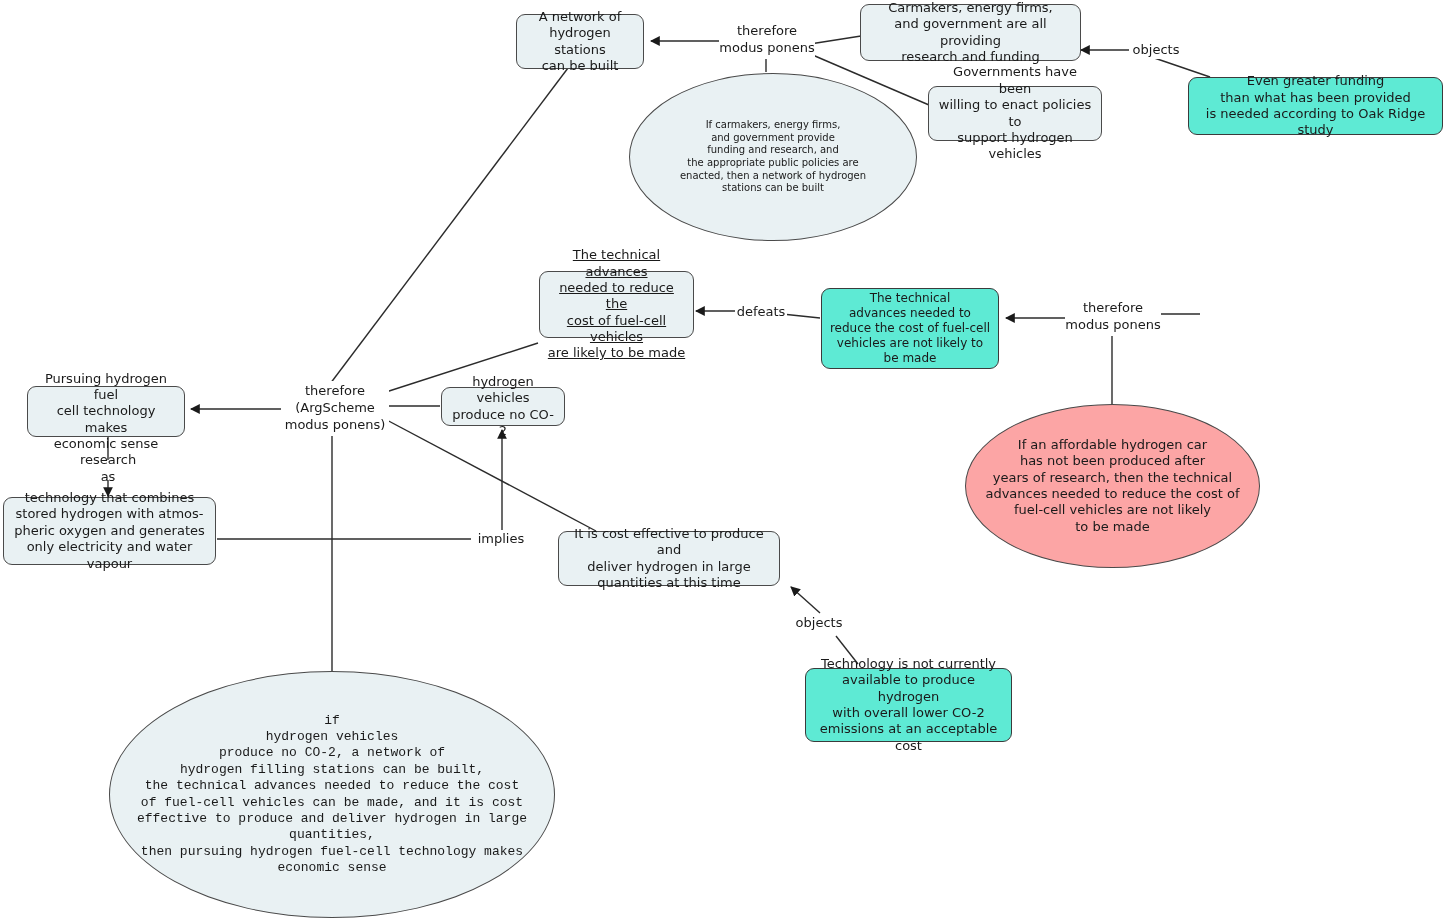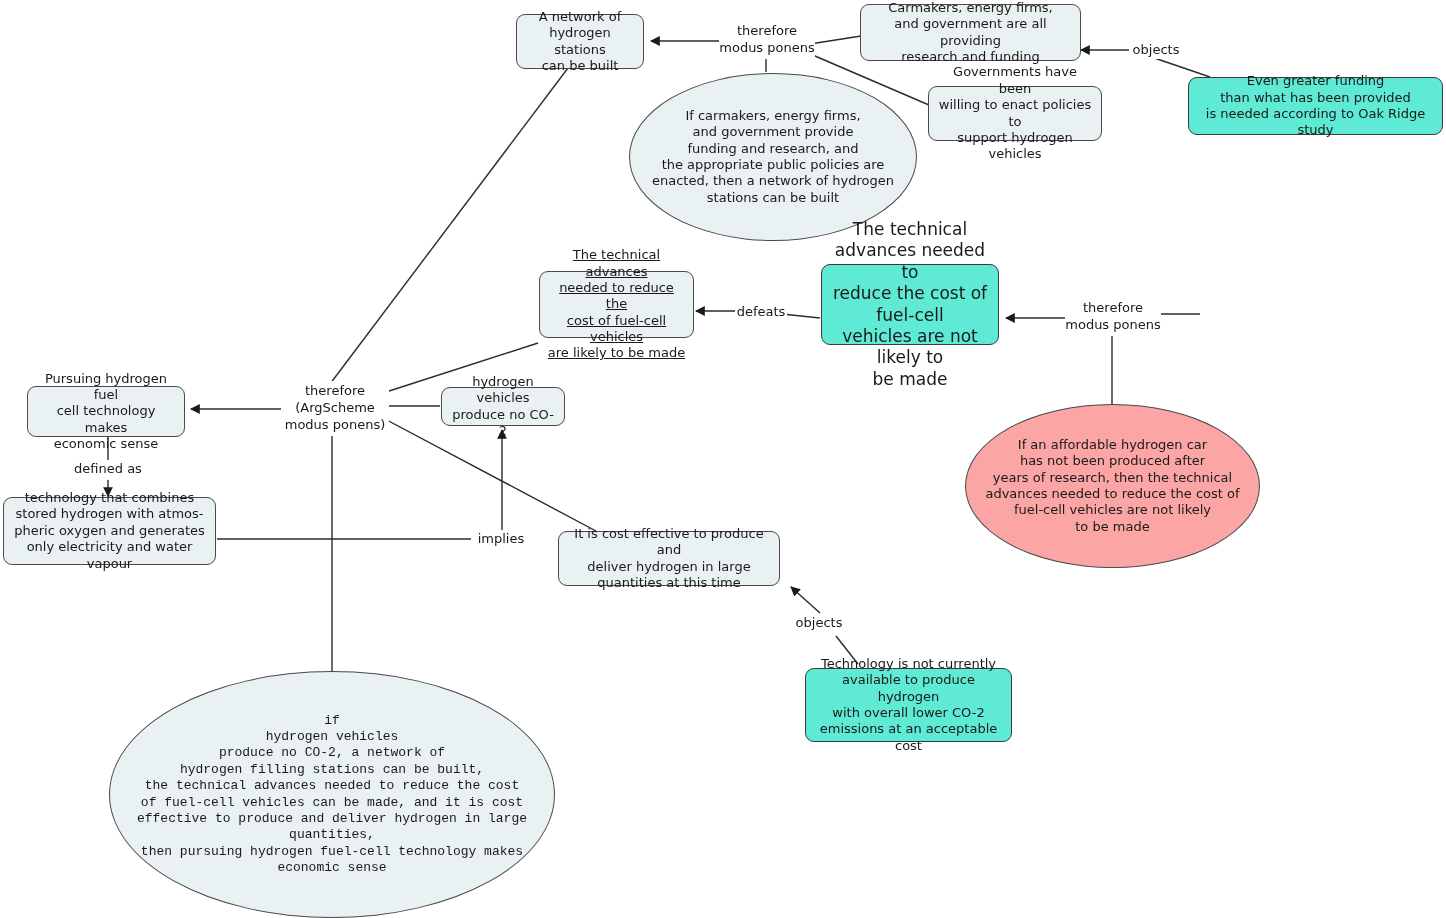--- a/index.html
+++ b/index.html
@@ -139,33 +139,33 @@
 research and funding</div>
 
   <div class="node box blue" style="left:928px; top:86px; width:174px; height:55px; font-size:13px;">Governments have been
 willing to enact policies to
 support hydrogen vehicles</div>
 
   <div class="node box orange" style="left:1188px; top:77px; width:255px; height:58px; font-size:13px;">Even greater funding
 than what has been provided
 is needed according to Oak Ridge study</div>
 
-  <div class="node ellipse blue" style="left:629px; top:73px; width:288px; height:168px; font-size:13px;">If carmakers, energy firms,
+  <div class="node ellipse blue" style="left:629px; top:73px; width:288px; height:168px; font-size:10px;">If carmakers, energy firms,
 and government provide
 funding and research, and
 the appropriate public policies are
 enacted, then a network of hydrogen
 stations can be built</div>
 
   <div class="node box blue" style="left:539px; top:271px; width:155px; height:67px; font-size:13px;text-decoration:underline;">The technical advances
 needed to reduce the
 cost of fuel-cell vehicles
 are likely to be made</div>
 
-  <div class="node box orange" style="left:821px; top:264px; width:178px; height:81px; font-size:17px;">The technical
+  <div class="node box orange" style="left:821px; top:288px; width:178px; height:81px; font-size:12px;">The technical
 advances needed to
 reduce the cost of fuel-cell
 vehicles are not likely to
 be made</div>
 
 
   <div class="node ellipse orange" style="left:965px; top:404px; width:295px; height:164px; font-size:13px;">If an affordable hydrogen car
 has not been produced after
 years of research, then the technical
 advances needed to reduce the cost of
@@ -210,19 +210,19 @@
 
   <div class="edge-label" style="left:735px; top:303px; width:52px; height:18px; font-size:13px;">defeats</div>
 
   <div class="edge-label" style="left:1065px; top:298px; width:96px; height:38px; font-size:13px;">therefore
 modus ponens</div>
 
   <div class="edge-label" style="left:281px; top:381px; width:108px; height:55px; font-size:13px;">therefore
 (ArgScheme
 modus ponens)</div>
 
-  <div class="edge-label" style="left:72px; top:460px; width:72px; height:18px; font-size:13px;">defined as</div>
+  <div class="edge-label" style="left:72px; top:460px; width:72px; height:18px; font-size:13px;">research as</div>
 
   <div class="edge-label" style="left:473px; top:530px; width:56px; height:18px; font-size:13px;text-align:center;">implies</div>
 
   <div class="edge-label" style="left:791px; top:614px; width:56px; height:18px; font-size:13px;">objects</div>
 
 </div>
 
 </body></html>

